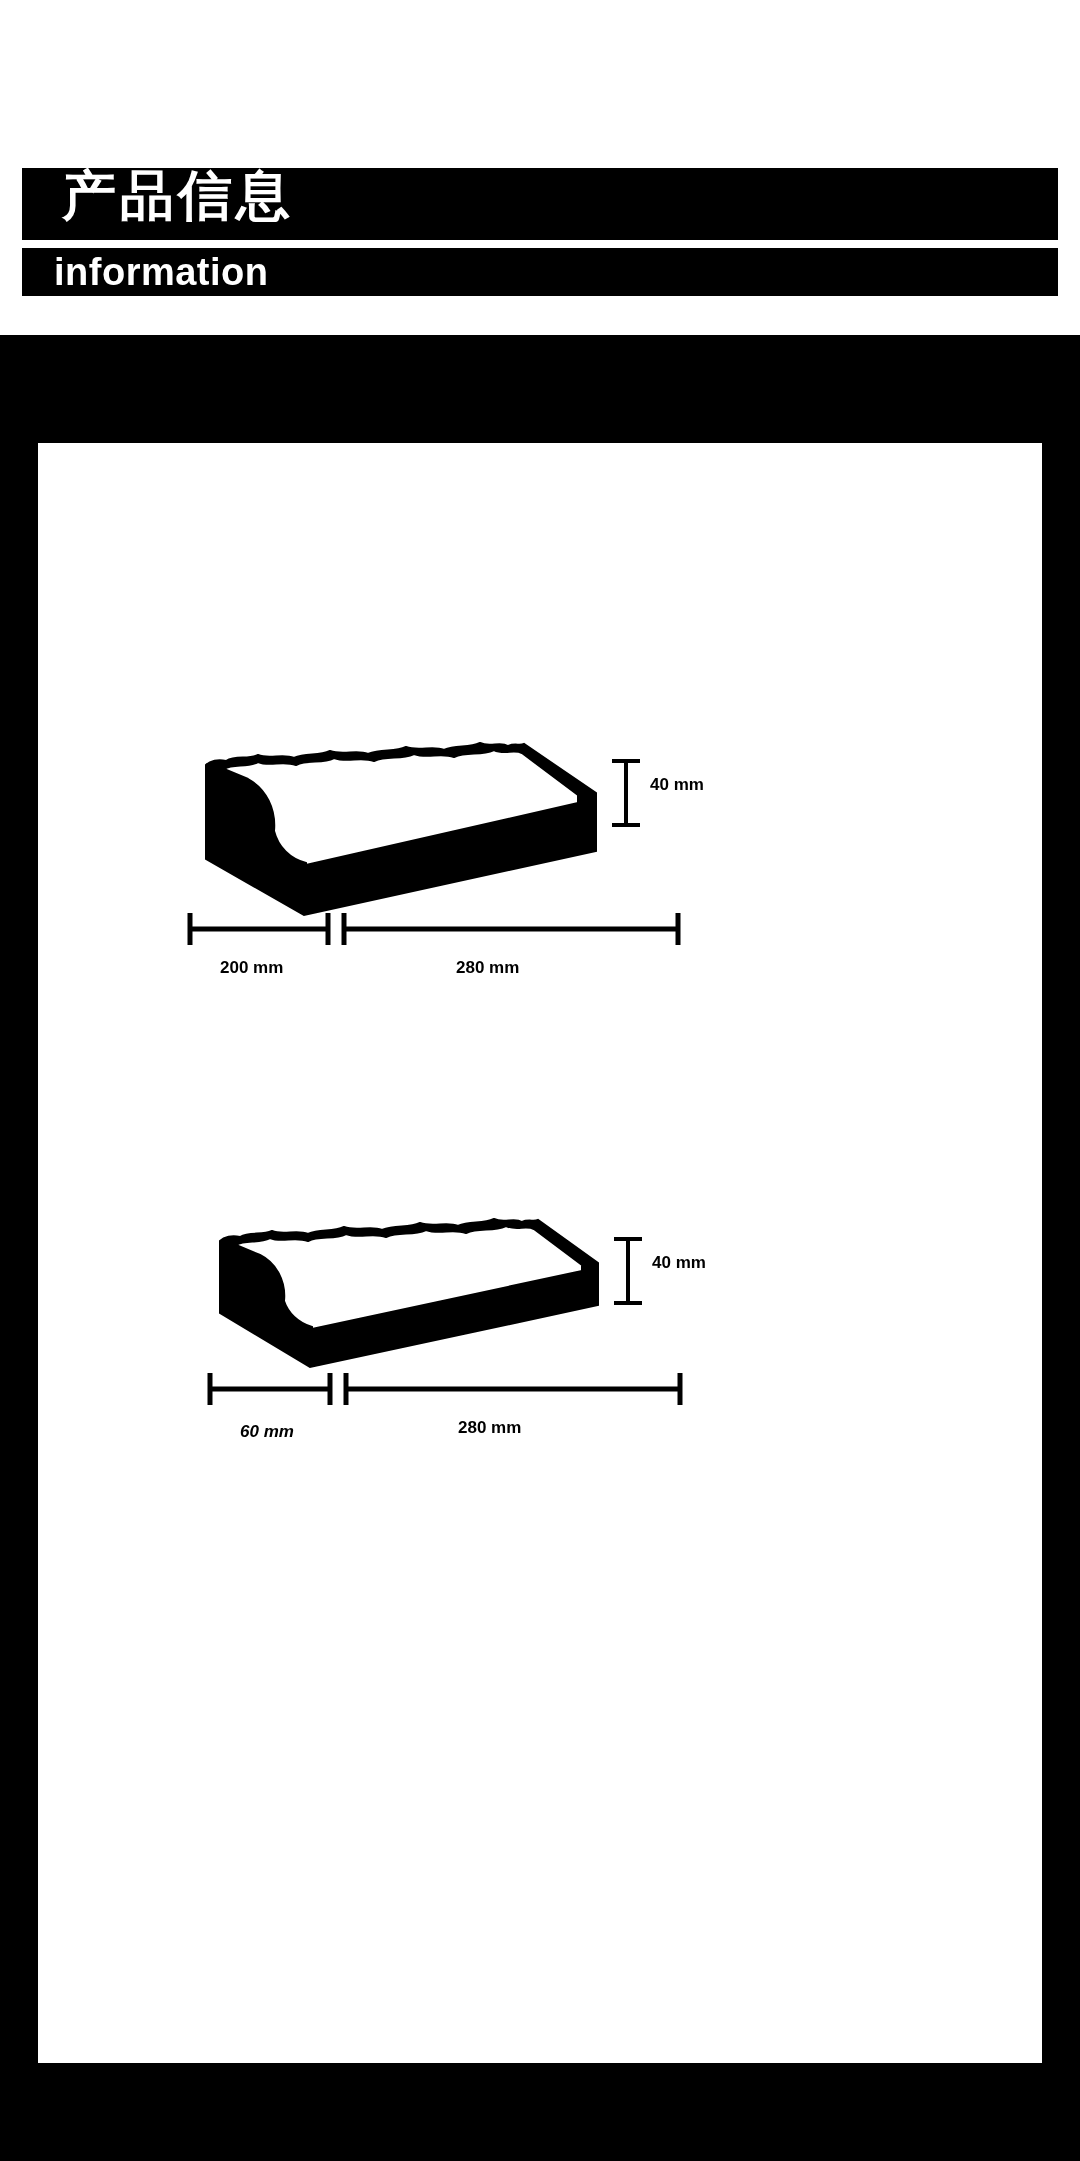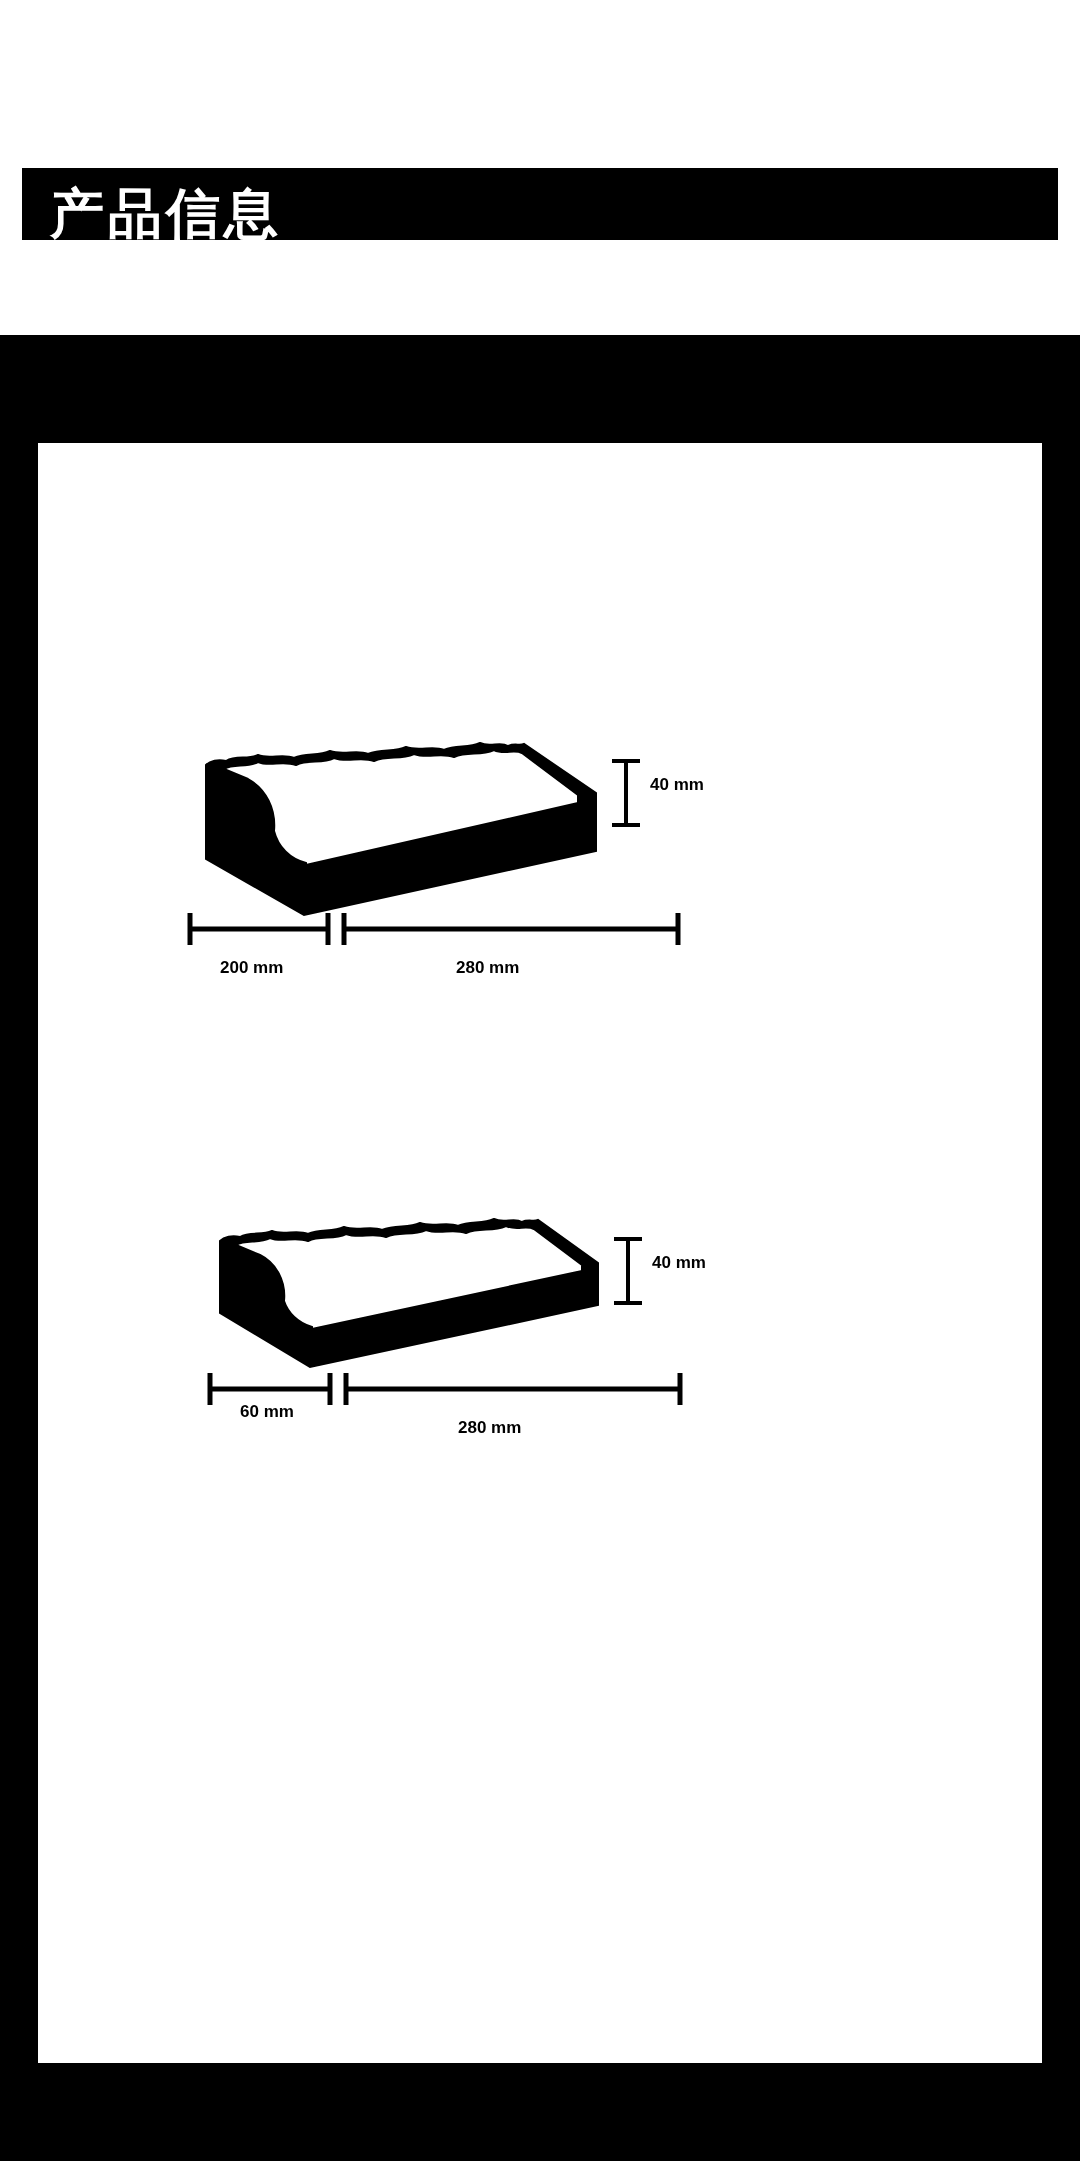--- a/index.html
+++ b/index.html
@@ -19,22 +19,22 @@
   .header-wrap {
     position: absolute;
     left: 22px;
     top: 168px;
     width: 1036px;
   }
   .header-bar-top {
     background: #000000;
     height: 72px;
     display: flex;
-    align-items: flex-end;
-    padding-left: 28px;
+    align-items: flex-start;
+    padding-left: 40px;
     box-sizing: border-box;
   }
   .header-title-cn {
     color: #ffffff;
     font-size: 54px;
     font-weight: 700;
     letter-spacing: 4px;
     line-height: 1;
     font-family: "Liberation Sans", "DejaVu Sans", sans-serif;
   }
@@ -99,20 +99,23 @@
   .label-abs { position: absolute; }
 </style>
 </head>
 <body>
 
 <div class="header-wrap">
   <div class="header-bar-top">
     <div class="header-title-cn">产品信息</div>
   </div>
   <div class="header-gap"></div>
+  <div class="header-bar-bottom">
+    <div class="header-title-en">information</div>
+  </div>
 </div>
 
 <div class="panel">
   <div class="canvas">
 
     <div class="figure fig-1">
       <svg class="fig-svg" width="1004" height="420" viewBox="0 0 1004 420">
         <g fill="#000000" stroke="#000000">
 
           <path d="M168,200
@@ -262,18 +265,18 @@
           <line x1="172" y1="26" x2="292" y2="26"></line>
           <line x1="292" y1="10" x2="292" y2="42"></line>
 
           <line x1="308" y1="10" x2="308" y2="42"></line>
           <line x1="308" y1="26" x2="642" y2="26"></line>
           <line x1="642" y1="10" x2="642" y2="42"></line>
         </g>
       </svg>
 
       <div class="dim-label label-abs" style="top:230px; left:614px;">40 mm</div>
-      <div class="dim-label label-abs" style="top:379px; left:202px;">60 mm</div>
+      <div class="dim-label label-abs" style="top:399px; left:202px;font-style:italic;">60 mm</div>
       <div class="dim-label label-abs" style="top:395px; left:420px;">280 mm</div>
     </div>
 
   </div>
 </div>
 
 </body></html>

